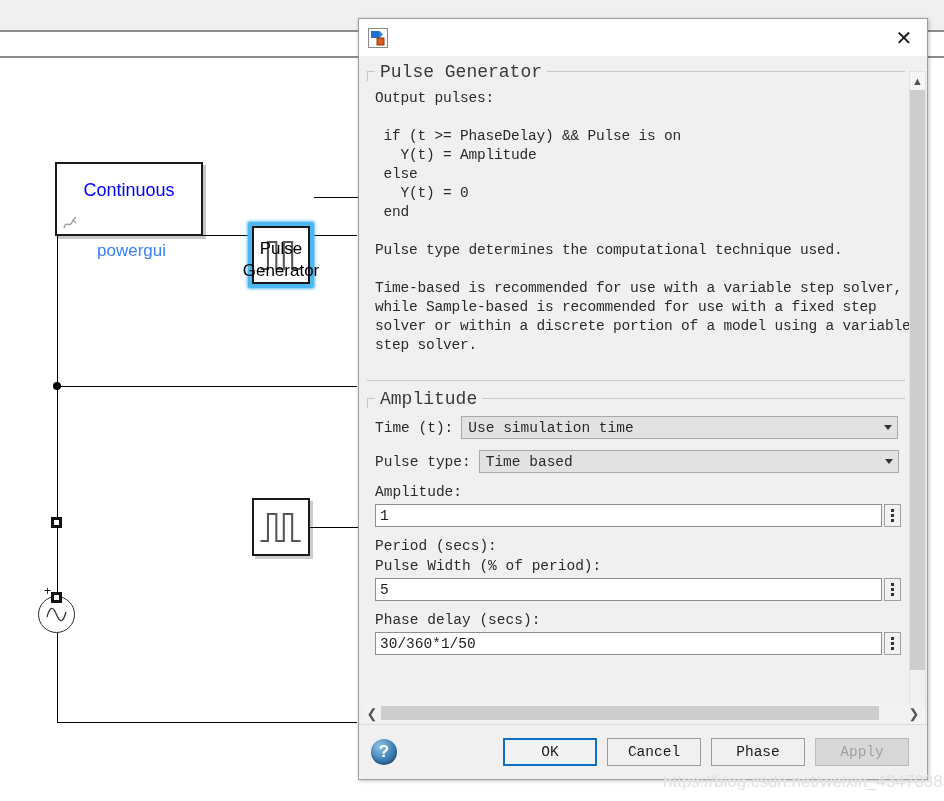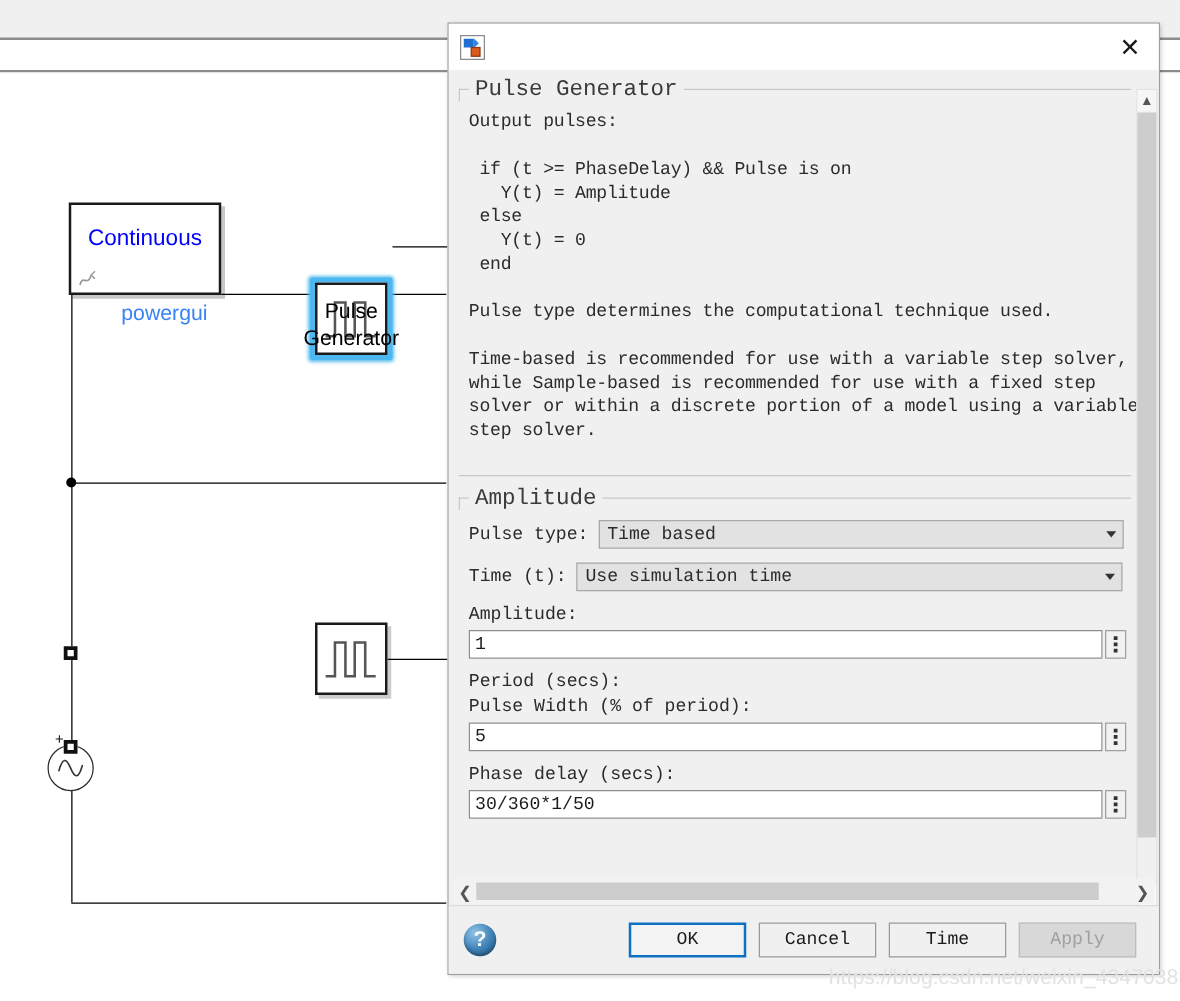--- a/index.html
+++ b/index.html
@@ -24,21 +24,21 @@
     position: absolute; left: 0; top: 32px; width: 944px; height: 24px;
     background: #ffffff; border-bottom: 2px solid #8c8c8c;
   }
   .model-area {
     position: absolute; left: 0; top: 58px; width: 944px; height: 743px;
     background: #ffffff;
   }
 
   
   .powergui-block {
-    position: absolute; left: 55px; top: 104px; width: 122px; height: 74px;
+    position: absolute; left: 55px; top: 104px; width: 148px; height: 74px;
     border: 2px solid #1a1a1a; background: #ffffff;
     box-shadow: 3px 3px 0 rgba(0,0,0,0.22);
     box-sizing: border-box;
   }
   .powergui-label-inner {
     position: absolute; left: 0; right: 0; top: 16px;
     text-align: center; color: #0000ff; font-size: 18px;
     font-family: "Liberation Sans", sans-serif;
   }
   .powergui-squiggle {
@@ -361,41 +361,41 @@
 solver or within a discrete portion of a model using a variable
 step solver.</div>
       </div>
 
       <div class="param-group">
         <div class="group-line-top"></div>
         <div class="group-line-left"></div>
         <div class="group-legend">Amplitude</div>
 
         <div class="param-rows">
+
+          <div class="row-inline">
+            <span class="row-label">Time (t):</span>
+            <div class="combo" style="width:437px; margin-left:8px;">
+              <span class="combo-value">Use simulation time</span>
+              <span class="combo-arrow">
+                <span class="caret-down"></span>
+              </span>
+            </div>
+          </div>
 
           <div class="row-inline">
             <span class="row-label">Pulse type:</span>
             <div class="combo" style="width:420px; margin-left:8px;">
               <span class="combo-value">Time based</span>
               <span class="combo-arrow">
                 <span class="caret-down"></span>
               </span>
             </div>
           </div>
 
-          <div class="row-inline">
-            <span class="row-label">Time (t):</span>
-            <div class="combo" style="width:437px; margin-left:8px;">
-              <span class="combo-value">Use simulation time</span>
-              <span class="combo-arrow">
-                <span class="caret-down"></span>
-              </span>
-            </div>
-          </div>
-
           <div class="field-label">Amplitude:</div>
           <div class="field-row">
             <div class="text-input">1</div>
             <div class="spinner">
               <span class="spin-dot"></span>
                 <span class="spin-dot"></span>
                 <span class="spin-dot"></span>
             </div>
           </div>
 
@@ -436,21 +436,21 @@
           <div class="hscroll-thumb"></div>
         </div>
         <div class="hscroll-arrow">❯</div>
       </div>
 
       <div class="buttonbar">
         <div class="help-orb">?</div>
         <div class="btn-group">
           <div class="btn default">OK</div>
           <div class="btn">Cancel</div>
-          <div class="btn">Time</div>
+          <div class="btn">Phase</div>
           <div class="btn disabled">Apply</div>
         </div>
       </div>
 
     </div>
   </div>
 
   <div class="watermark">https://blog.csdn.net/weixin_43470383</div>
 
 </div>

